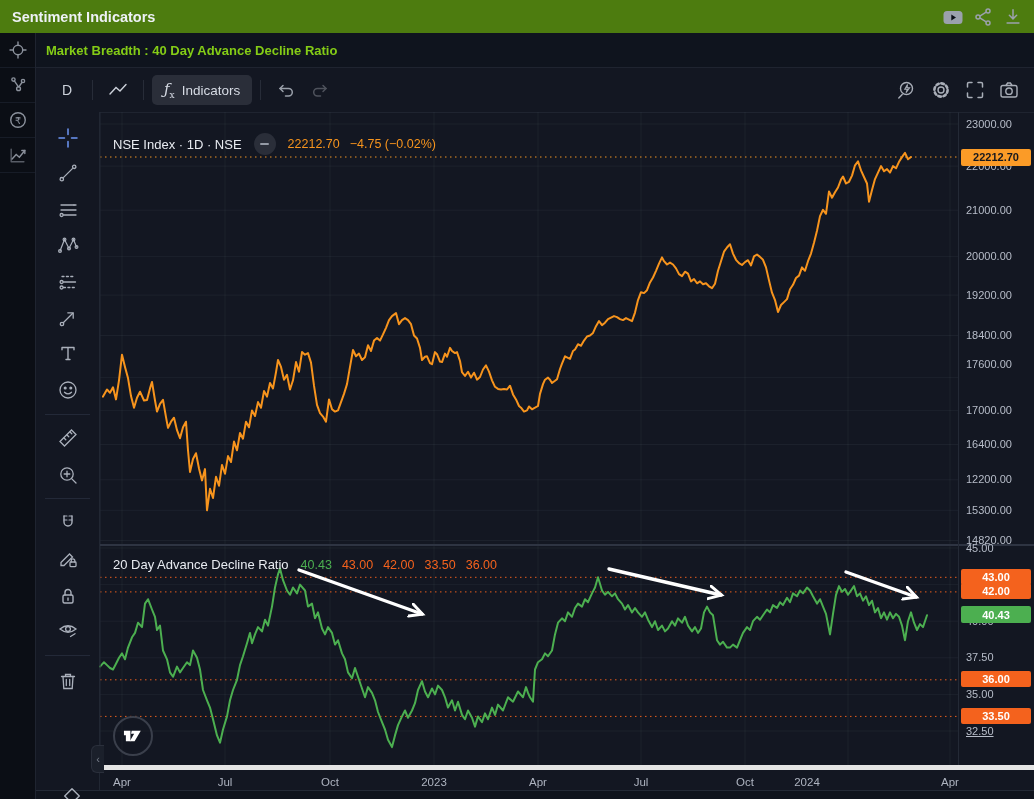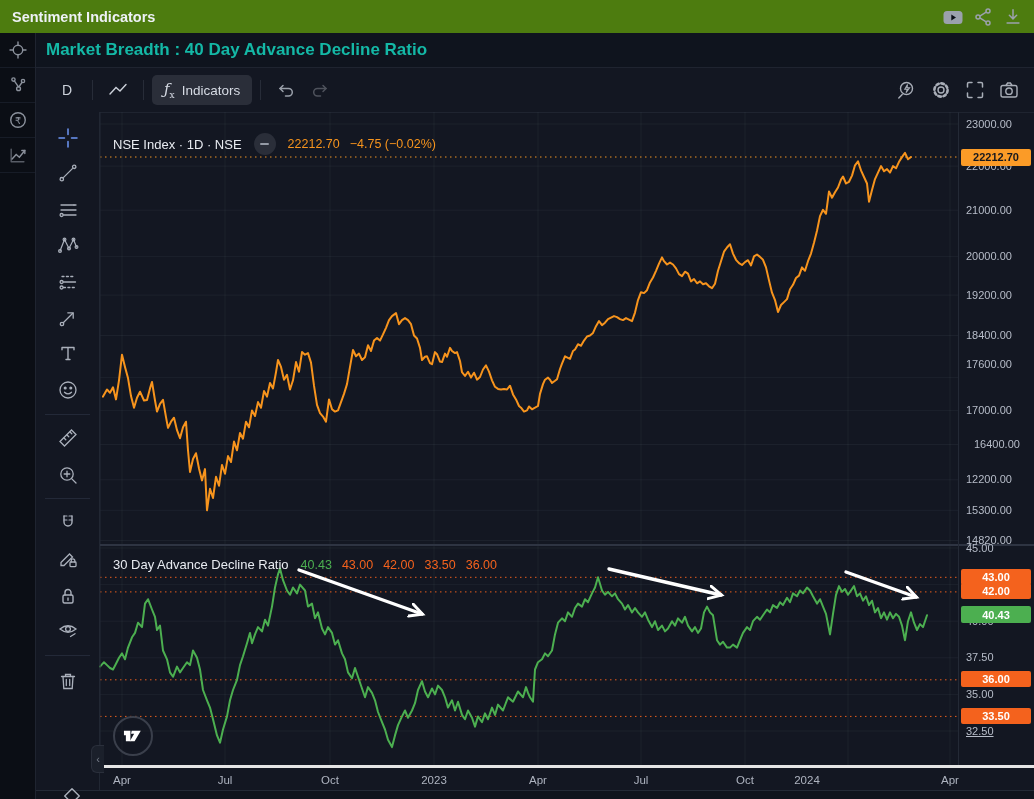--- a/index.html
+++ b/index.html
@@ -8,21 +8,21 @@
   
   #topbar{left:0;top:0;width:1034px;height:33px;background:#4d7c0f;border-bottom:5px solid #1d4ed8;display:flex;align-items:center;}
   #topbar .title{margin-left:12px;font-size:14.5px;font-weight:bold;color:#eef1f6;}
   #topbar .spacer{flex:1;}
   .tb-ico{width:30px;height:22px;display:flex;align-items:center;justify-content:center;color:#9ba1ac;cursor:pointer;}
   
   #rail{left:0;top:33px;width:35px;height:766px;background:#0b0e15;border-right:1px solid #1f2430;}
   .rail-cell{width:35px;height:34px;display:flex;align-items:center;justify-content:center;border-bottom:1px solid #171c27;color:#8b919c;cursor:pointer;}
   
   #subheader{left:36px;top:33px;width:998px;height:34px;background:#0f141e;border-bottom:1px solid #1f2430;display:flex;align-items:center;}
-  #subheader .t{margin-left:10px;font-size:17px;font-weight:bold;color:#14b8a6;}
+  #subheader .t{margin-left:10px;font-size:13px;font-weight:bold;color:#84cc16;}
   
   #toolbar{left:36px;top:68px;width:998px;height:44px;background:#131722;border-bottom:1px solid #1f2430;display:flex;align-items:center;}
   .tool-sep{width:1px;height:20px;background:#272c38;margin:0 8px;}
   .tool-btn{display:flex;align-items:center;justify-content:center;color:#ccd1da;cursor:pointer;border-radius:5px;}
   #interval-btn{width:34px;height:30px;font-size:14px;margin-left:14px;}
   #fx-btn{height:30px;padding:0 12px;background:#2a2e39;color:#d6dbe4;font-size:13.5px;border-radius:5px;}
   #fx-btn .fx{font-style:italic;font-family:"DejaVu Serif",serif;font-size:15px;margin-right:7px;}
   #fx-btn .fx sub{font-size:9px;font-style:normal;}
   .dim{color:#4e525c !important;}
   #toolbar .right{margin-left:auto;display:flex;align-items:center;margin-right:8px;}
@@ -49,21 +49,21 @@
   .minus-badge .bar{width:9px;height:2px;background:#949aa5;border-radius:1px;}
   .val-green{color:#4caf50;}
   .val-orange{color:#f4621d;}
   
   #price-axis{left:958px;top:112px;width:76px;height:653px;border-left:1px solid #242a36;z-index:2;background:transparent;cursor:ns-resize;}
   .axis-label{position:absolute;left:7px;font-size:11px;color:#b7bdc9;white-space:nowrap;}
   .tag{position:absolute;left:2px;width:70px;height:17px;border-radius:2px;font-size:11px;font-weight:bold;display:flex;align-items:center;justify-content:center;z-index:4;}
   .tag-amber{background:#fb9b27;color:#15181f;}
   .tag-green{background:#4caf50;color:#fff;}
   .tag-hline{background:#f4621d;color:#fff;height:16px;}
-  #time-axis{left:100px;top:765px;width:934px;height:25px;border-top:3px solid #e5e5e5;z-index:2;cursor:ew-resize;background:#131722;}
+  #time-axis{left:100px;top:765px;width:934px;height:25px;border-top:5px solid #e5e5e5;z-index:2;cursor:ew-resize;background:#131722;}
   .time-label{position:absolute;top:6px;transform:translateX(-50%);font-size:11.5px;color:#aeb4c0;}
   #bottom-strip{left:36px;top:790px;width:998px;height:9px;background:#10141d;border-top:1px solid #242a36;z-index:2;}
   
   #tv-logo{left:113px;top:716px;width:36px;height:36px;border-radius:50%;border:2px solid #3a3f4b;background:rgba(19,23,34,.35);display:flex;align-items:center;justify-content:center;z-index:3;cursor:pointer;}
   
   #collapse-handle{left:91px;top:745px;width:12px;height:26px;background:#1b202b;border:1px solid #2a2f3b;border-right:none;border-radius:6px 0 0 6px;display:flex;align-items:center;justify-content:center;color:#787f8b;font-size:11px;z-index:3;cursor:pointer;}
   
   #object-tree{left:62px;top:786px;width:20px;height:20px;z-index:3;color:#aab0bb;cursor:pointer;}
   svg.ic{display:block;}
   svg.ic *{vector-effect:non-scaling-stroke;}
@@ -348,40 +348,40 @@
     <span class="minus-badge">
         <span class="bar"></span>
       </span>
     <span class="vals">
       <span>22212.70</span>
       <span>−4.75 (−0.02%)</span>
     </span>
   </div>
 
   <div class="legend abs" style="left:113px;top:557px;">
-    <span class="sym">30 Day Advance Decline Ratio</span>
+    <span class="sym">20 Day Advance Decline Ratio</span>
     <span class="vals">
       <span class="val-green">40.43</span>
       <span class="val-orange">43.00</span>
       <span class="val-orange">42.00</span>
       <span class="val-orange">33.50</span>
       <span class="val-orange">36.00</span>
     </span>
   </div>
 
   <div id="price-axis" class="abs">
       <div class="axis-label" style="top: 5.5px;">23000.00</div>
       <div class="axis-label" style="top: 47.6225px;">22000.00</div>
       <div class="axis-label" style="top: 91.7049px;">21000.00</div>
       <div class="axis-label" style="top: 137.938px;">20000.00</div>
       <div class="axis-label" style="top: 176.621px;">19200.00</div>
       <div class="axis-label" style="top: 216.951px;">18400.00</div>
       <div class="axis-label" style="top: 246px;">17600.00</div>
       <div class="axis-label" style="top: 291.941px;">17000.00</div>
-      <div class="axis-label" style="top: 325.991px; margin-left: 8px;">16400.00</div>
+      <div class="axis-label" style="top: 325.991px;">16400.00</div>
       <div class="axis-label" style="top: 361.309px;">12200.00</div>
       <div class="axis-label" style="top: 391.781px; text-align: right;">15300.00</div>
       <div class="axis-label" style="top: 421.986px;">14820.00</div>
       <div class="axis-label" style="top: 429.5px;">45.00</div>
       <div class="axis-label" style="top: 502.7px;">40.00</div>
       <div class="axis-label" style="top: 539.3px;">37.50</div>
       <div class="axis-label" style="top: 575.9px;">35.00</div>
       <div class="axis-label" style="top: 612.5px; text-decoration: underline;">32.50</div>
       <div class="tag tag-hline" style="top: 456.78px;">43.00</div>
       <div class="tag tag-hline" style="top: 471.42px;">42.00</div>

